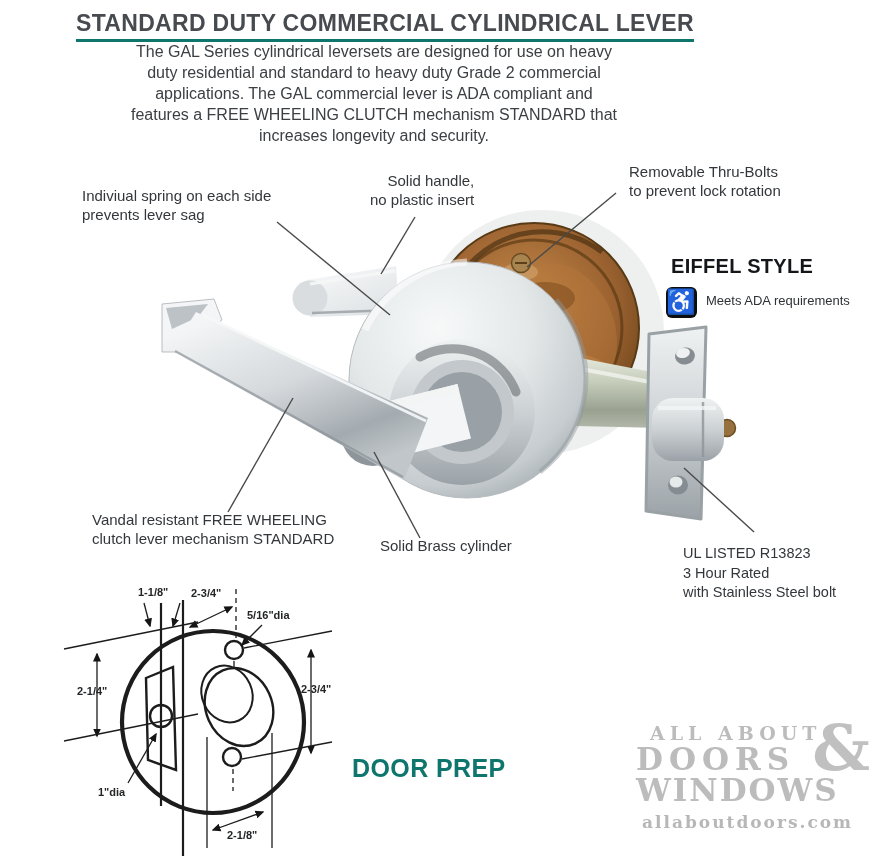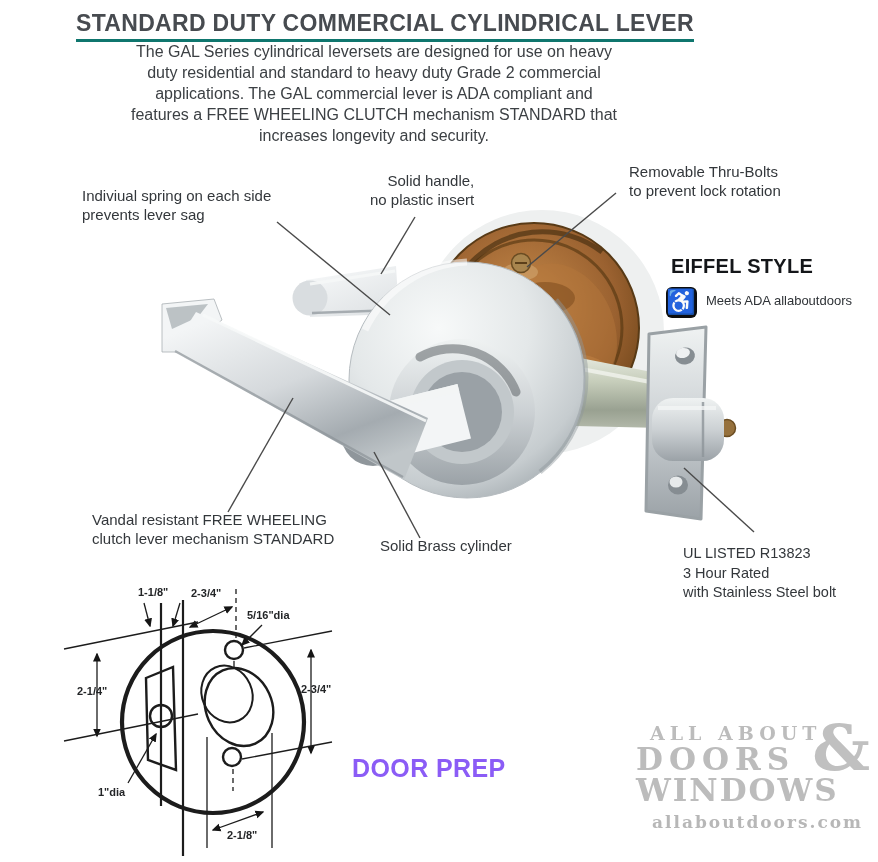--- a/index.html
+++ b/index.html
@@ -19,38 +19,38 @@
   #lbl-thrubolts{left:629px;top:162px;}
   #lbl-vandal{left:92px;top:510px;}
   #lbl-brass{left:380px;top:536px;}
   #lbl-ul{left:683px;top:544px;font-size:14.5px;line-height:19.5px;}
   
   #eiffel-title{left:671px;top:255px;font-size:20px;font-weight:bold;color:#141619;letter-spacing:.3px;}
   #ada-icon{left:666px;top:287px;width:31px;height:31px;background:#0d0d0d;border-radius:6px;
             color:#ffffff;font-size:24px;line-height:30px;text-align:center;}
   #ada-text{left:706px;top:293px;font-size:13px;color:#2e3236;}
   
-  #door-prep-title{left:352px;top:754px;font-size:25px;font-weight:bold;color:#8b5cf6;letter-spacing:.4px;}
+  #door-prep-title{left:352px;top:754px;font-size:25px;font-weight:bold;color:#0f766e;letter-spacing:.4px;}
   .dim{font-size:11px;font-weight:bold;color:#232527;white-space:nowrap;}
   #dim-faceplate-w{left:138px;top:586px;}
   #dim-backset{left:191px;top:587px;}
   #dim-tophole{left:247px;top:609px;}
   #dim-plate-h{left:77px;top:685px;}
   #dim-boltspace{left:301px;top:683px;}
   #dim-latchhole{left:98px;top:786px;}
   #dim-bore{left:227px;top:829px;}
   
   #watermark{left:636px;top:722px;width:228px;color:#bcbcbc;
              font-family:"DejaVu Serif","Liberation Serif",serif;}
   #wm-top{position:relative;}
   #wm-all{font-size:19px;font-weight:bold;letter-spacing:5px;margin-left:14px;line-height:22px;}
   #wm-doors{font-size:31px;font-weight:bold;letter-spacing:6px;line-height:30px;}
   #wm-amp{position:absolute;right:-6px;top:-4px;font-size:64px;font-weight:bold;line-height:60px;color:#c0c0c0;}
   #wm-win{font-size:31px;font-weight:bold;letter-spacing:2px;line-height:33px;}
-  #wm-url{font-size:17px;font-weight:bold;letter-spacing:2px;margin-top:5px;margin-left:16px;color:#b7b7b7;}
+  #wm-url{font-size:17px;font-weight:bold;letter-spacing:2px;margin-top:5px;margin-left:6px;color:#b7b7b7;}
   svg{position:absolute;left:0;top:0;}
 </style>
 </head>
 <body>
 
 <div id="canvas">
 
   <svg width="878" height="862" viewBox="0 0 878 862">
     <defs>
       <linearGradient id="leverGrad" gradientUnits="userSpaceOnUse" x1="260" y1="300" x2="330" y2="480">
@@ -230,21 +230,21 @@
     <div>Solid Brass cylinder</div>
   </div>
   <div class="abs callout" id="lbl-ul">
     <div>UL LISTED R13823</div>
     <div>3 Hour Rated</div>
     <div>with Stainless Steel bolt</div>
   </div>
 
   <div class="abs" id="eiffel-title">EIFFEL STYLE</div>
   <div class="abs" id="ada-icon">♿</div>
-  <div class="abs" id="ada-text">Meets ADA allaboutdoors</div>
+  <div class="abs" id="ada-text">Meets ADA requirements</div>
 
   <div class="abs" id="door-prep-title">DOOR PREP</div>
   <div class="abs dim" id="dim-faceplate-w">1-1/8"</div>
   <div class="abs dim" id="dim-backset">2-3/4"</div>
   <div class="abs dim" id="dim-tophole">5/16"dia</div>
   <div class="abs dim" id="dim-plate-h">2-1/4"</div>
   <div class="abs dim" id="dim-boltspace">2-3/4"</div>
   <div class="abs dim" id="dim-latchhole">1"dia</div>
   <div class="abs dim" id="dim-bore">2-1/8"</div>
 

